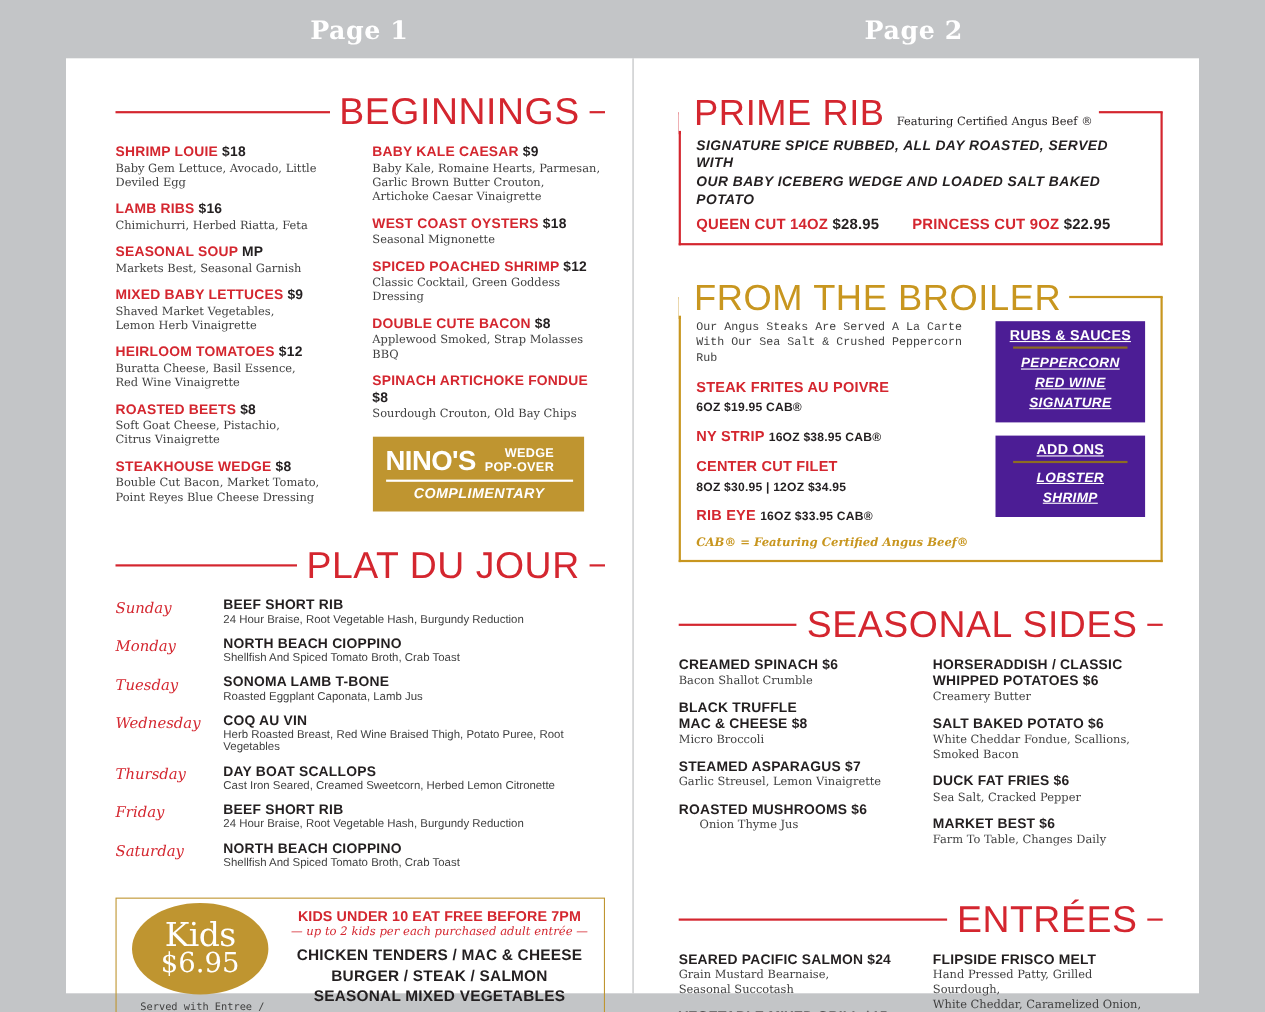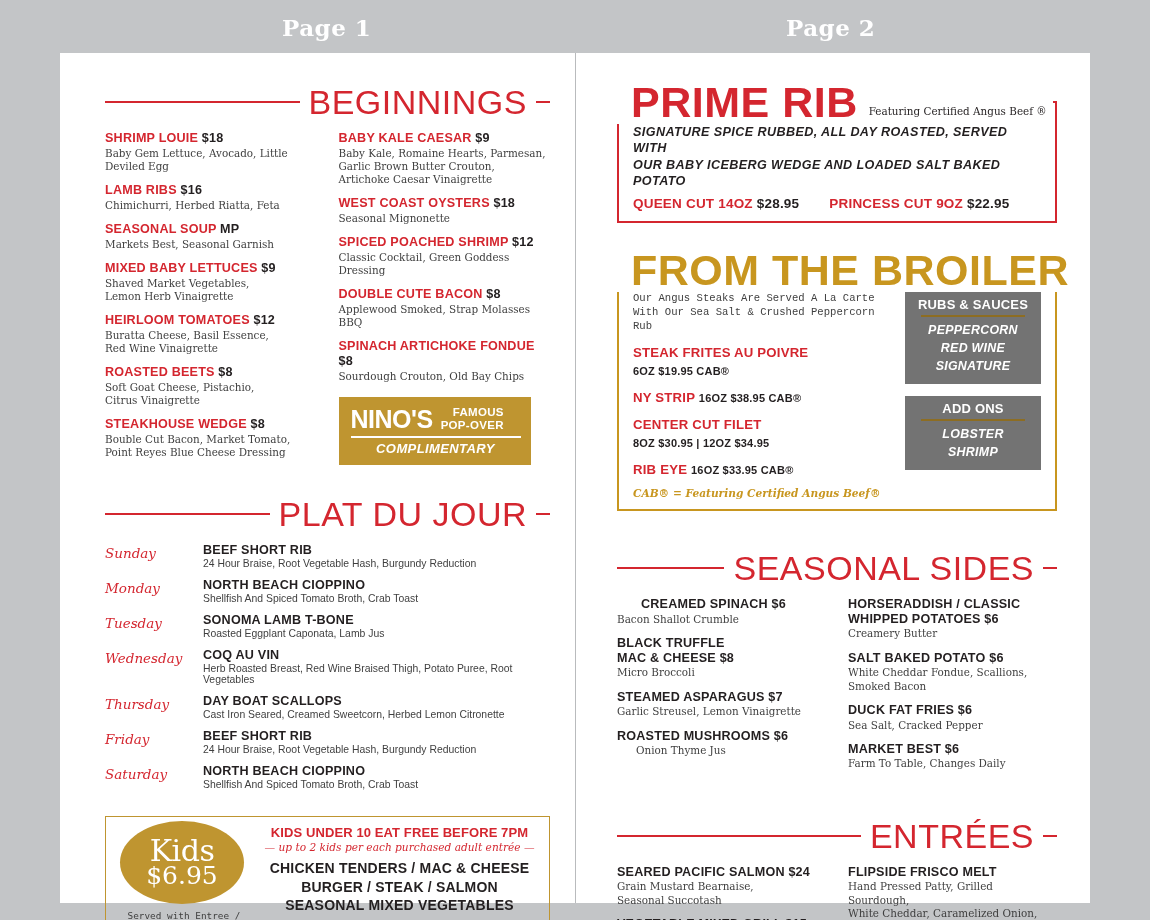--- a/index.html
+++ b/index.html
@@ -137,21 +137,21 @@
   }
   .kids-list{font-size:14px;font-weight:bold;color:#231f20;line-height:1.32;margin-top:6px;letter-spacing:.2px;}
 
   
   .framed{position:relative;padding:0 0 0 0;}
   .framed .frame-title{
     position:relative;z-index:3;display:flex;align-items:center;
     height:34px;
   }
   .framed .frame-title .t{
-    font-weight:700;font-size:43px;line-height:1;white-space:nowrap;
+    font-weight:400;font-size:33px;line-height:1;white-space:nowrap;
     background:#fff;padding:0 7px 0 14px;letter-spacing:.5px;
   }
   .framed .frame-title .tail{flex:1 1 auto;height:2px;}
   .framed .frame-title .feat{
     background:#fff;padding:0 6px 0 4px;
     font-family:"DejaVu Serif","Liberation Serif",serif;
     font-size:10.4px;color:#231f20;align-self:flex-end;padding-bottom:2px;
   }
   .framed .frame-body{
     border-style:solid;border-width:0 2px 2px 2px;
@@ -191,22 +191,23 @@
     font-size:10.6px;color:#3f3f3f;line-height:1.3;margin-bottom:9px;
   }
   .steak{margin-bottom:9px;}
   .steak .nm{font-size:13.2px;font-weight:bold;color:#d4262f;letter-spacing:.2px;}
   .steak .sz{font-size:11px;font-weight:bold;color:#231f20;letter-spacing:.2px;}
   .cab-note{
     font-family:"DejaVu Serif","Liberation Serif",serif;
     font-style:italic;font-weight:bold;font-size:10.6px;color:#c8961f;
   }
   .gold-box{
-    background:#737373;color:#fff;padding:5px 6px 8px 6px;text-align:center;
+    background:#4c1d95;color:#fff;padding:5px 6px 8px 6px;text-align:center;
     margin-bottom:12px;
+    text-decoration:underline;
   }
   .gold-box .hd{font-size:13px;font-weight:bold;letter-spacing:.2px;}
   .gold-box .ln{height:2px;background:#8d6d22;margin:3px 10px 5px 10px;}
   .gold-box .op{font-size:12.4px;font-style:italic;font-weight:bold;line-height:1.45;letter-spacing:.3px;}
 
   .mt-sides{margin-top:40px;}
   .mt-entrees{margin-top:38px;}
   .mt-broiler{margin-top:30px;}
 </style>
 </head>
@@ -284,21 +285,21 @@
             <div class="ds" style="white-space: pre-line;">Applewood Smoked, Strap Molasses BBQ</div>
           </div>
           <div class="item">
             <div class="nm">SPINACH ARTICHOKE FONDUE <span class="pr">$8</span></div>
             <div class="ds" style="white-space: pre-line;">Sourdough Crouton, Old Bay Chips</div>
           </div>
           <div class="popover">
           <div class="row1">
             <div class="ninos">NINO'S</div>
             <div class="fam">
-              <div>FAMOUS</div>
+              <div>WEDGE</div>
               <div>POP-OVER</div>
             </div>
           </div>
           <div class="sep"></div>
           <div class="comp">COMPLIMENTARY</div>
         </div>
         </div>
     </div>
 
     <div class="pdj">
@@ -447,21 +448,21 @@
 
     <div class="mt-sides">
       <div class="sec-head">
         <div class="rule"></div>
         <div class="title">SEASONAL SIDES</div>
         <div class="rule short"></div>
       </div>
       <div class="two-col">
         <div id="sidesLeft">
             <div class="item dark">
-              <div class="nm" style="white-space: pre-line; margin-left: 24px;">CREAMED SPINACH $6</div>
+              <div class="nm" style="white-space: pre-line;">CREAMED SPINACH $6</div>
               <div class="ds" style="white-space: pre-line;">Bacon Shallot Crumble</div>
             </div>
             <div class="item dark">
               <div class="nm" style="white-space: pre-line;">BLACK TRUFFLE
 MAC &amp; CHEESE $8</div>
               <div class="ds" style="white-space: pre-line;">Micro Broccoli</div>
             </div>
             <div class="item dark">
               <div class="nm" style="white-space: pre-line;">STEAMED ASPARAGUS $7</div>
               <div class="ds" style="white-space: pre-line;">Garlic Streusel, Lemon Vinaigrette</div>

